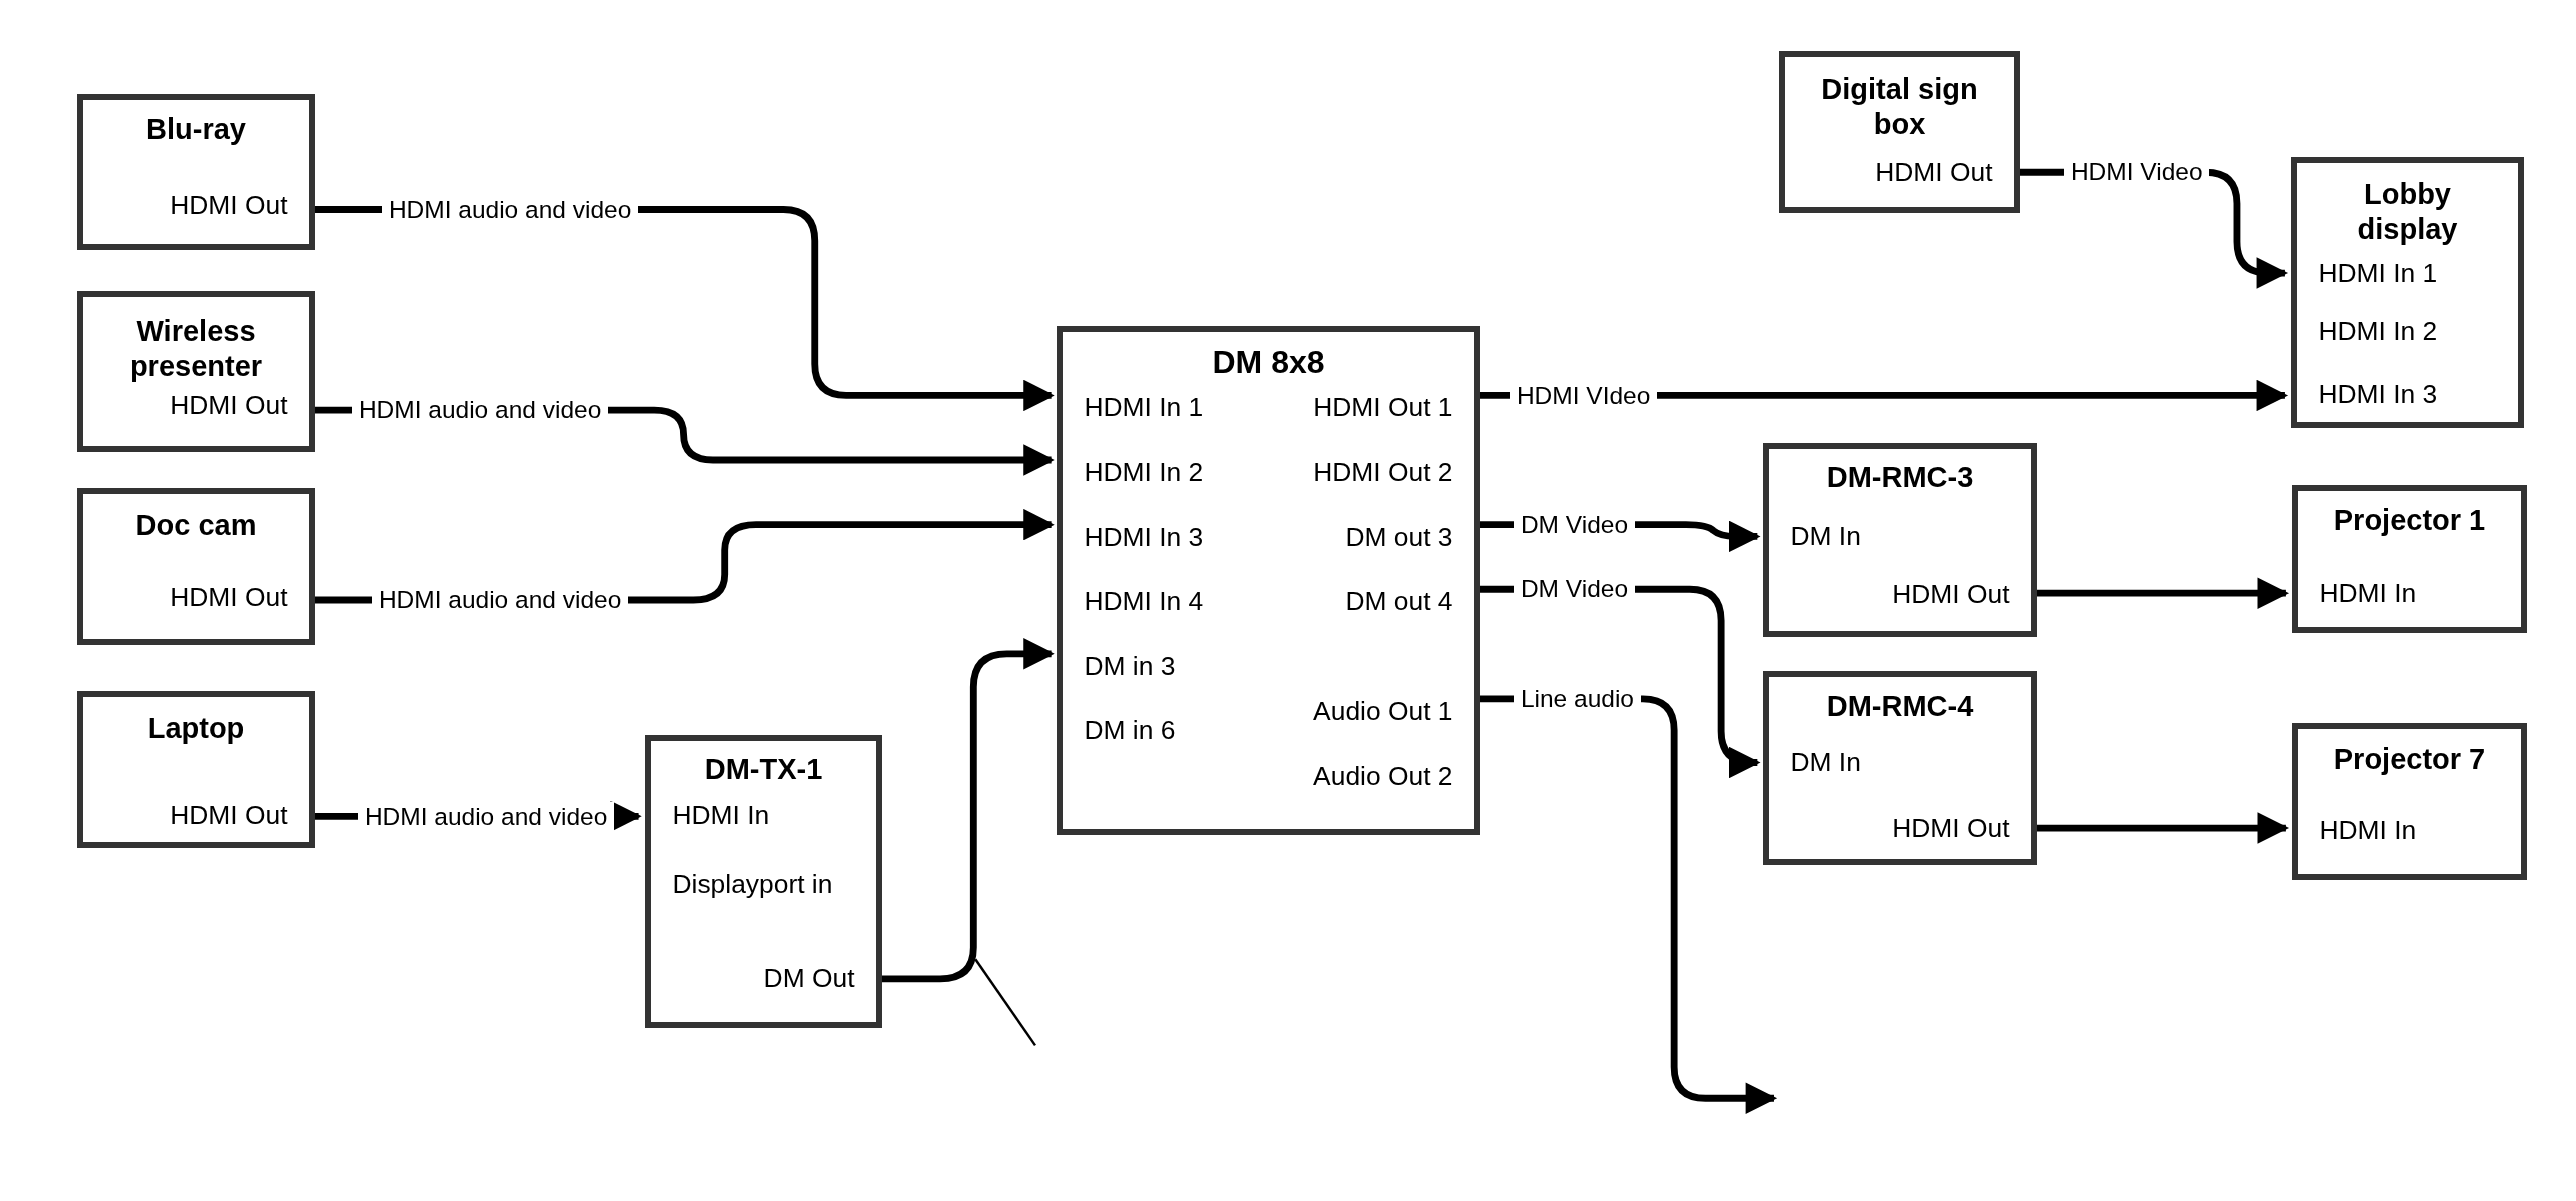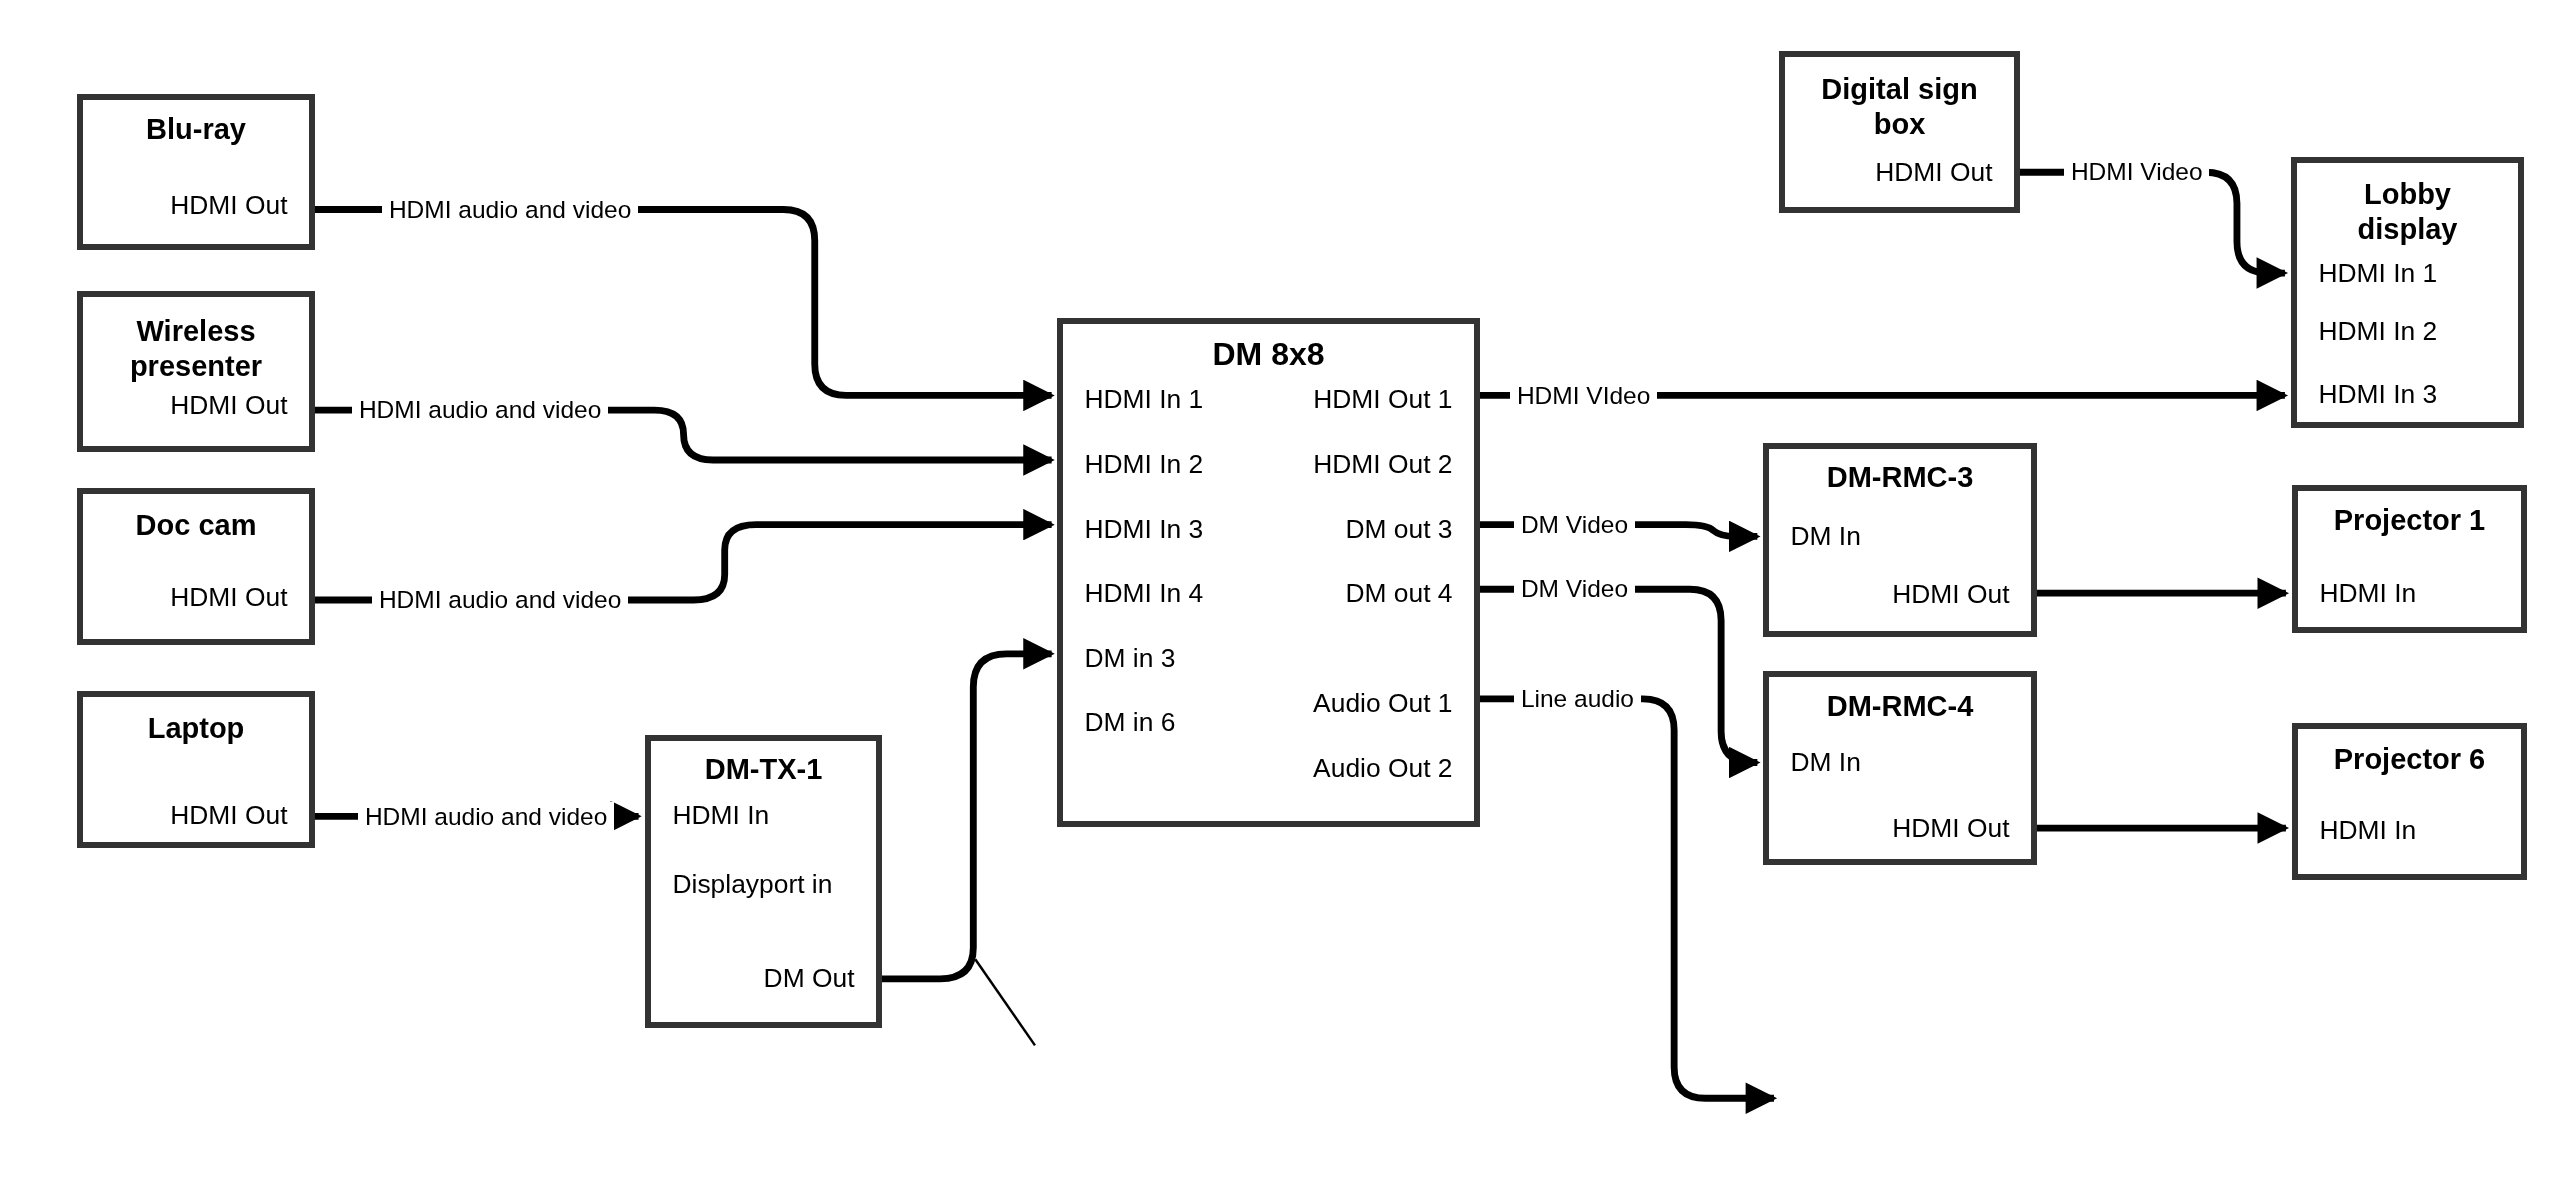--- a/index.html
+++ b/index.html
@@ -81,21 +81,21 @@
     <div class="port pr" style="top:118px;">HDMI Out</div>
   </div>
 
   <div class="node" style="left:645px;top:735px;width:237px;height:293px;">
     <div class="title" style="top:29px;">DM-TX-1</div>
     <div class="port pl" style="top:74px;">HDMI In</div>
     <div class="port pl" style="top:143px;">Displayport in</div>
     <div class="port pr" style="top:237px;">DM Out</div>
   </div>
 
-  <div class="node" style="left:1057px;top:318px;width:423px;height:509px;">
+  <div class="node" style="left:1057px;top:326px;width:423px;height:509px;">
     <div class="title" style="top:31px;font-size:32px;">DM 8x8</div>
     <div class="port pl" style="top:75px;">HDMI In 1</div>
     <div class="port pl" style="top:140px;">HDMI In 2</div>
     <div class="port pl" style="top:205px;">HDMI In 3</div>
     <div class="port pl" style="top:269px;">HDMI In 4</div>
     <div class="port pl" style="top:334px;">DM in 3</div>
     <div class="port pl" style="top:398px;">DM in 6</div>
     <div class="port pr" style="top:75px;">HDMI Out 1</div>
     <div class="port pr" style="top:140px;">HDMI Out 2</div>
     <div class="port pr" style="top:205px;">DM out 3</div>
@@ -127,21 +127,21 @@
     <div class="port pl" style="top:102px;">HDMI In</div>
   </div>
 
   <div class="node" style="left:1763px;top:671px;width:274px;height:194px;">
     <div class="title" style="top:30px;">DM-RMC-4</div>
     <div class="port pl" style="top:85px;">DM In</div>
     <div class="port pr" style="top:151px;">HDMI Out</div>
   </div>
 
   <div class="node" style="left:2292px;top:723px;width:235px;height:157px;">
-    <div class="title" style="top:31px;">Projector 6</div>
+    <div class="title" style="top:31px;">Projector 7</div>
     <div class="port pl" style="top:101px;">HDMI In</div>
   </div>
 
 
   <div class="wire-label" style="left:382px;top:210px;">HDMI audio and video</div>
   <div class="wire-label" style="left:352px;top:410px;">HDMI audio and video</div>
   <div class="wire-label" style="left:372px;top:600px;">HDMI audio and video</div>
   <div class="wire-label" style="left:358px;top:817px;">HDMI audio and video</div>
   <div class="wire-label" style="left:1510px;top:396px;">HDMI VIdeo</div>
   <div class="wire-label" style="left:1514px;top:525px;">DM Video</div>

